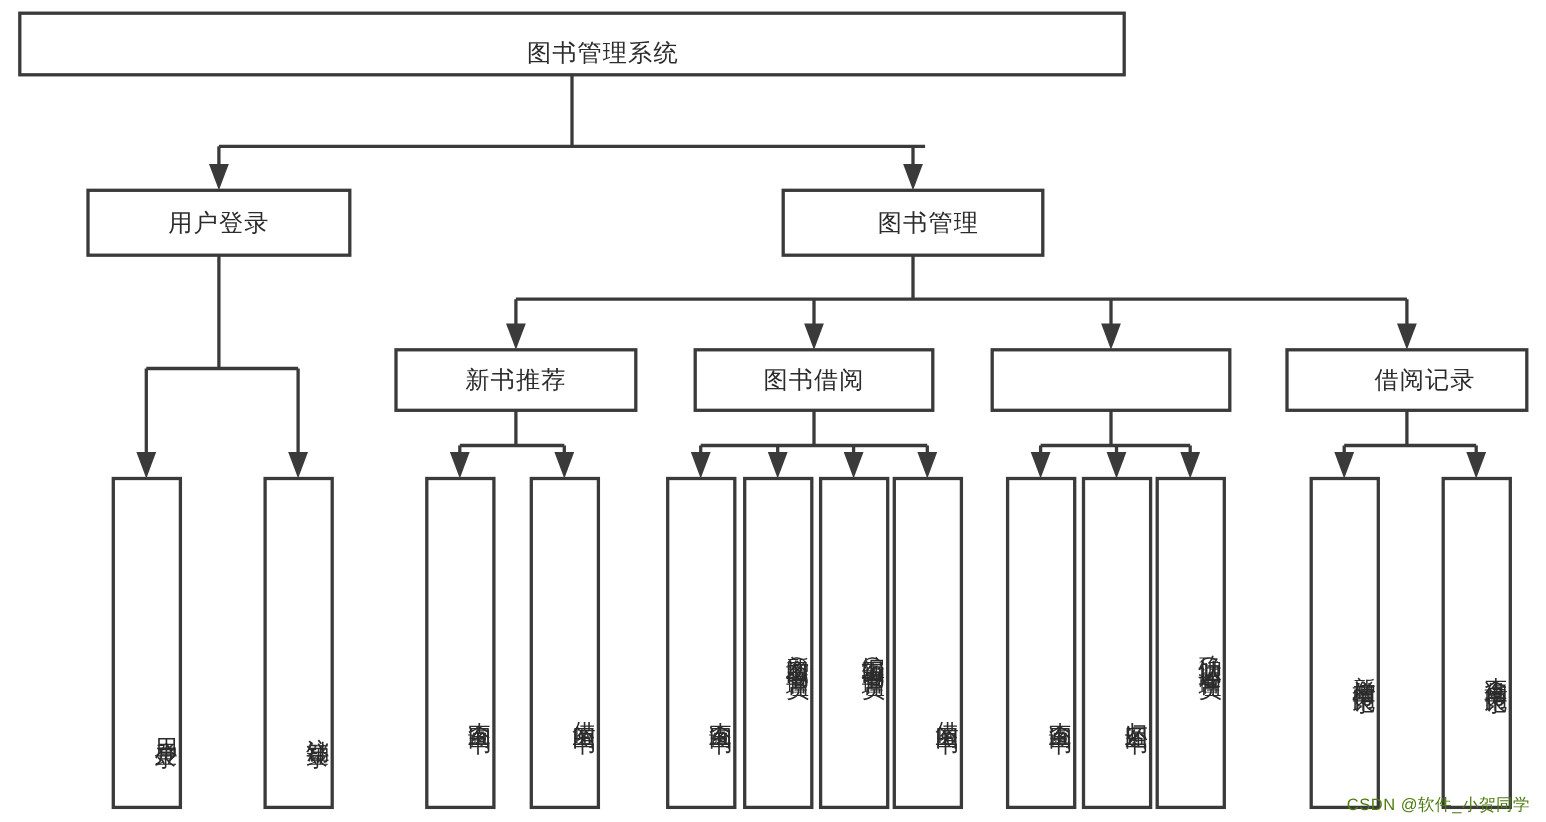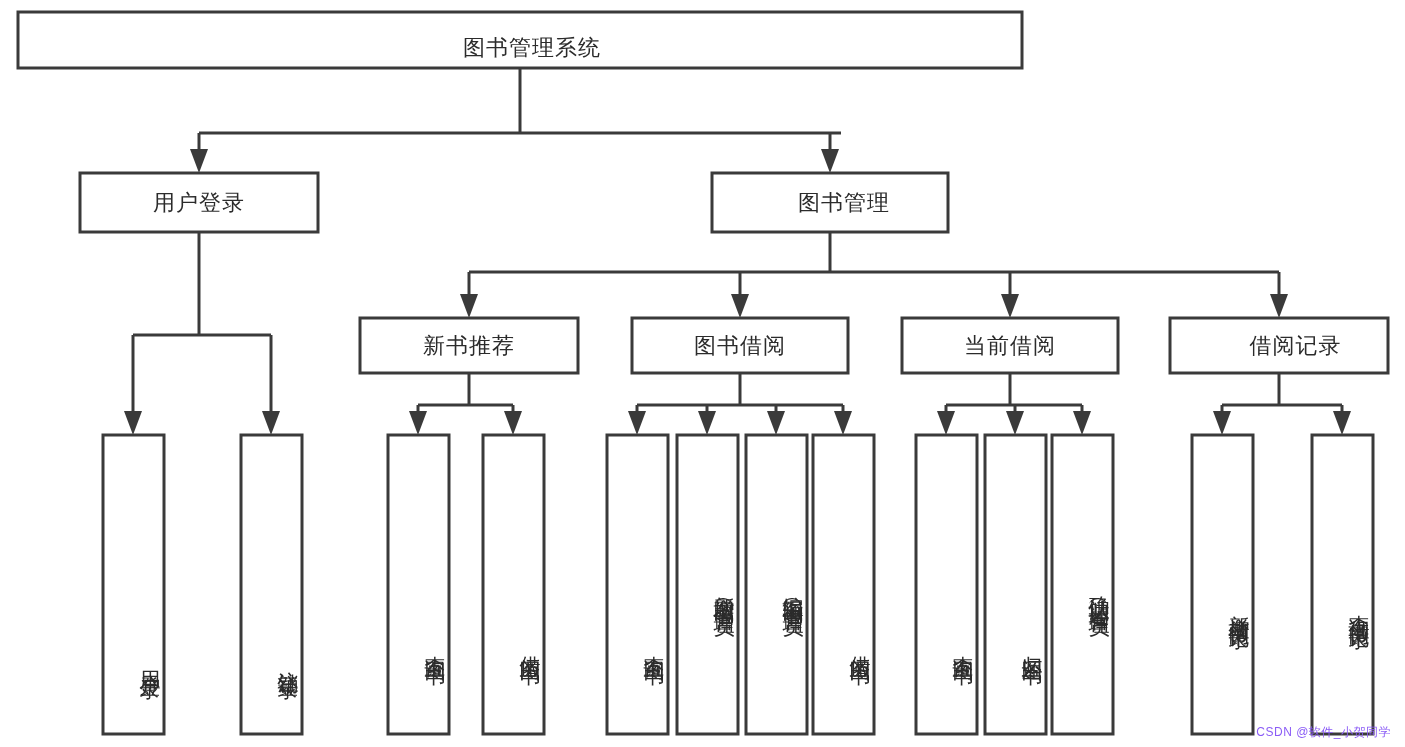--- a/index.html
+++ b/index.html
@@ -62,22 +62,22 @@
     writing-mode: vertical-rl;
     text-orientation: upright;
     letter-spacing: 3px;
     white-space: nowrap;
     pointer-events: none;
   }
   .watermark {
     position: absolute;
     right: 14px;
     bottom: 6px;
-    font-size: 12px;
-    color: #8b5cf6;
+    font-size: 15px;
+    color: #4d7c0f;
     letter-spacing: 0.5px;
     white-space: nowrap;
     margin-left: 30px;
   }
 </style>
 </head>
 <body>
 
 <div id="diagram-root">
 
@@ -174,28 +174,27 @@
     <rect class="node-box" x="677" y="435" width="61" height="299"></rect>
     <rect class="node-box" x="746" y="435" width="61" height="299"></rect>
     <rect class="node-box" x="813" y="435" width="61" height="299"></rect>
     <rect class="node-box" x="916" y="435" width="61" height="299"></rect>
     <rect class="node-box" x="985" y="435" width="61" height="299"></rect>
     <rect class="node-box" x="1052" y="435" width="61" height="299"></rect>
     <rect class="node-box" x="1192" y="435" width="61" height="299"></rect>
     <rect class="node-box" x="1312" y="435" width="61" height="299"></rect>
   </svg>
 
-  <div class="node-label-h" style="left:30px; top:12px; width:1004px; height:72px;">图书管理系统</div>
+  <div class="node-label-h" style="left:18px; top:12px; width:1004px; height:72px;padding-left:28px;">图书管理系统</div>
 
   <div class="node-label-h" style="left:80px; top:173px; width:238px; height:59px;">用户登录</div>
   <div class="node-label-h" style="left:712px; top:173px; width:264px; height:59px;">图书管理</div>
 
   <div class="node-label-h" style="left:360px; top:318px; width:218px; height:55px;text-align:center;">新书推荐</div>
   <div class="node-label-h" style="left:632px; top:318px; width:216px; height:55px;text-align:right;">图书借阅</div>
-  <div class="node-label-h" style="left:902px; top:318px; width:216px; height:55px;">当前借阅</div>
   <div class="node-label-h" style="left:1170px; top:318px; width:251px; height:55px;">借阅记录</div>
 
   <div class="node-label-v" style="left:103px; top:435px; width:61px; height:299px; padding-top:75px;">用户登录</div>
   <div class="node-label-v" style="left:241px; top:435px; width:61px; height:299px; padding-top:75px;">注销登录</div>
   <div class="node-label-v" style="left:388px; top:435px; width:61px; height:299px; padding-top:60px;">查询图书</div>
   <div class="node-label-v" style="left:483px; top:435px; width:61px; height:299px; padding-top:60px;">借阅图书</div>
   <div class="node-label-v" style="left:607px; top:435px; width:61px; height:299px; padding-top:60px;">查询图书</div>
   <div class="node-label-v" style="left:677px; top:435px; width:61px; height:299px; padding-top:8px;">新增图书（管理员）</div>
   <div class="node-label-v" style="left:746px; top:435px; width:61px; height:299px; padding-top:8px;">编辑图书（管理员）</div>
   <div class="node-label-v" style="left:813px; top:435px; width:61px; height:299px; padding-top:60px;">借阅图书</div>

